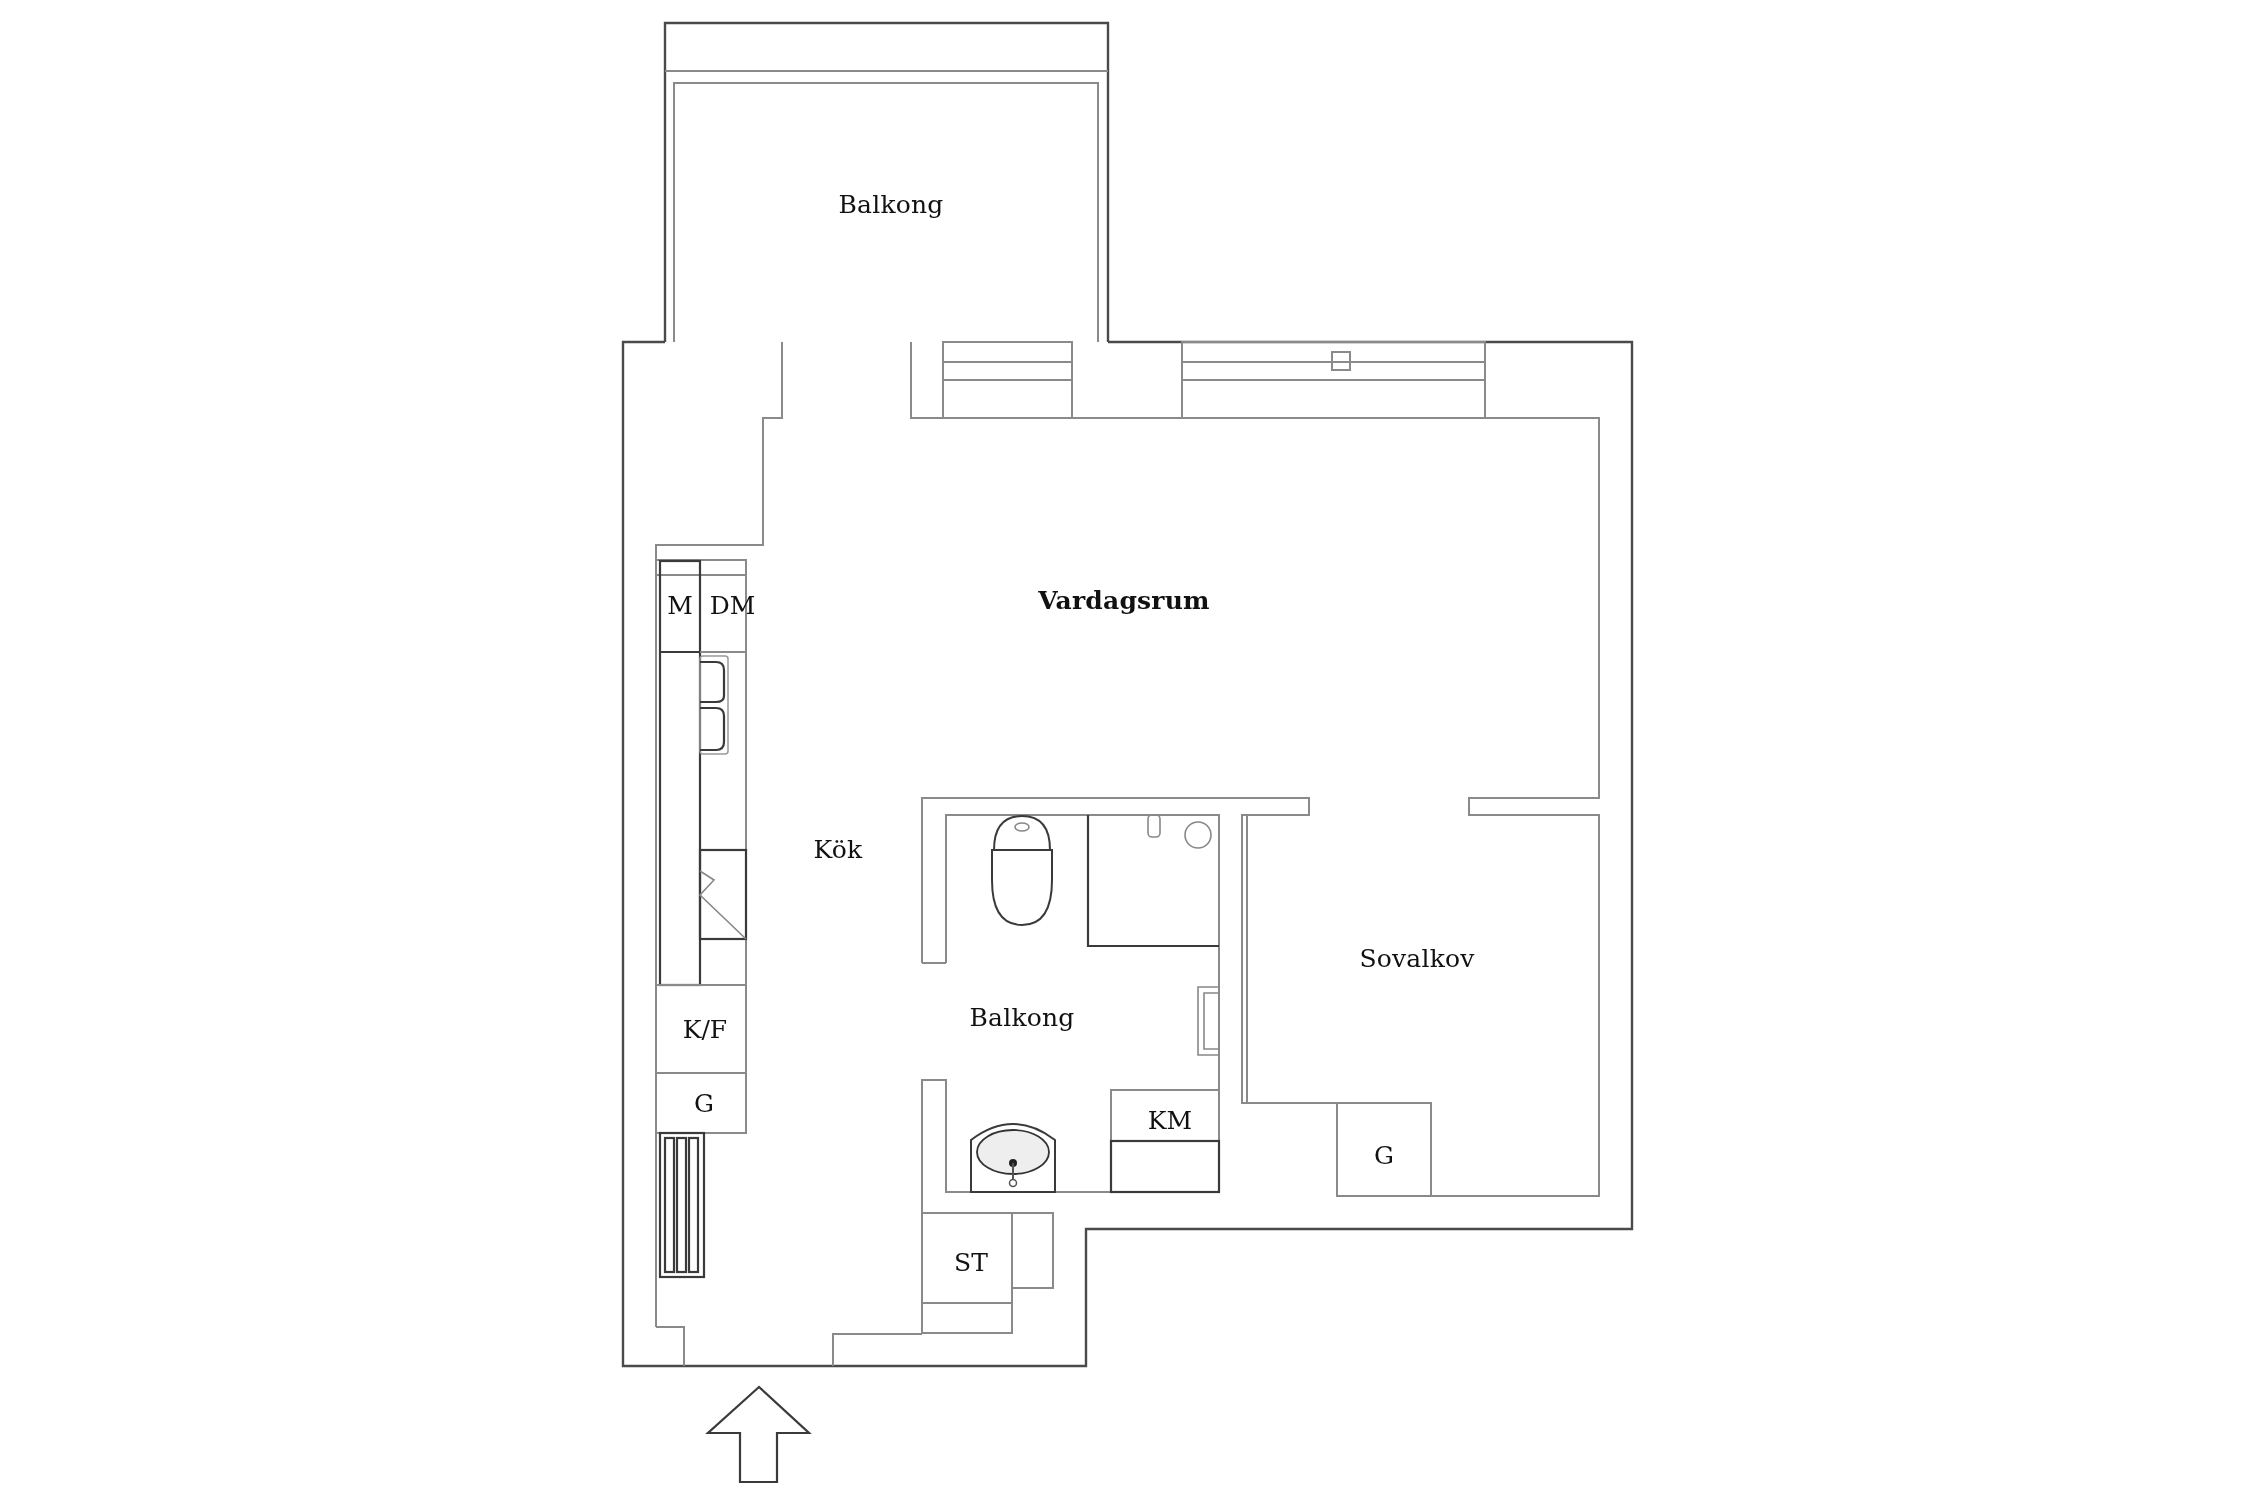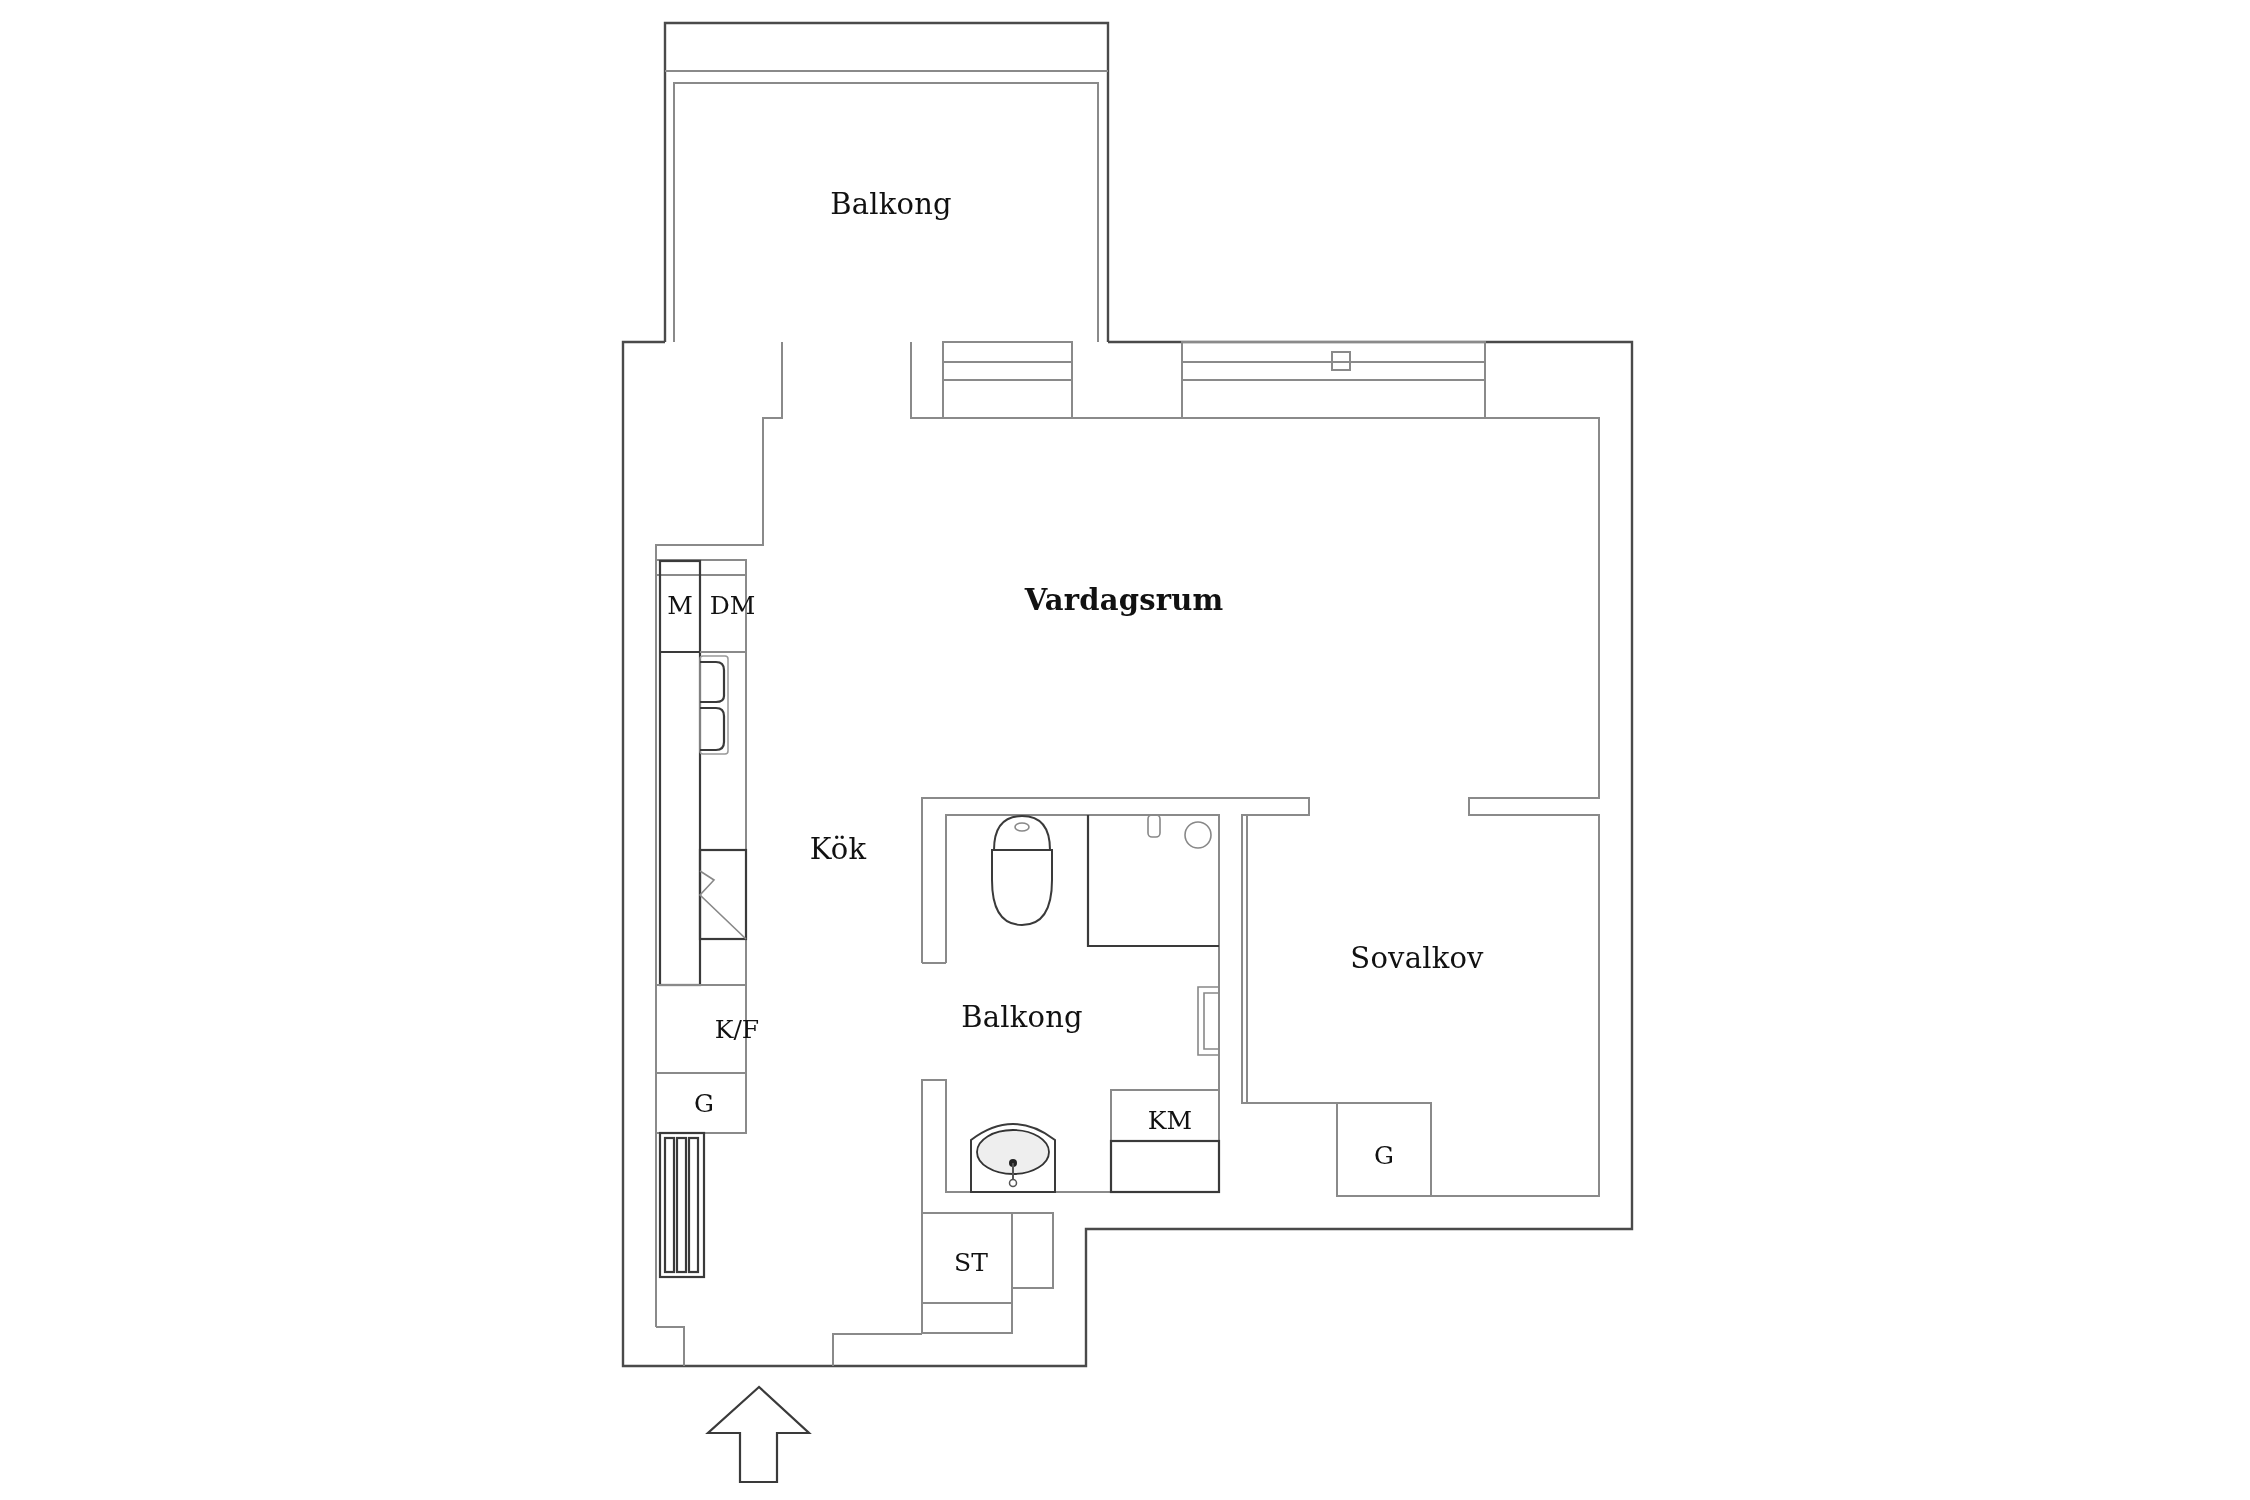--- a/index.html
+++ b/index.html
@@ -10,21 +10,21 @@
   .dark { fill: none; stroke: #3a3a3a; stroke-width: 2.2; }
   .thin { fill: none; stroke: #888; stroke-width: 1.6; }
   .fix { fill: #ffffff; stroke: #3a3a3a; stroke-width: 2; }
   .label {
     position: absolute;
     font-family: "DejaVu Serif", "Liberation Serif", serif;
     color: #111;
     transform: translate(-50%, -50%);
     white-space: nowrap;
   }
-  .room { font-size: 29px; letter-spacing: 0.2px; }
+  .room { font-size: 25px; letter-spacing: 0.2px; }
   .small { font-size: 25px; }
 </style>
 </head>
 <body>
 
 <svg width="2250" height="1500" viewBox="0 0 2250 1500">
 
   <g>
     <polyline class="wall-outer" points="665,342 665,23 1108,23 1108,342"></polyline>
     <line class="wall-inner" x1="665" y1="71" x2="1108" y2="71"></line>
@@ -133,17 +133,17 @@
 </svg>
 
 <div class="label room" style="left:891px; top:204px;">Balkong</div>
 <div class="label room" style="left:1124px; top:600px;font-weight:bold;">Vardagsrum</div>
 <div class="label room" style="left:838px; top:849px;">Kök</div>
 <div class="label room" style="left:1022px; top:1017px;">Balkong</div>
 <div class="label room" style="left:1417px; top:958px;">Sovalkov</div>
 
 <div class="label small" style="left:680px; top:605px;">M</div>
 <div class="label small" style="left:725px; top:605px;padding-left:15px;">DM</div>
-<div class="label small" style="left:705px; top:1029px;margin-left:32px;">K/F</div>
+<div class="label small" style="left:705px; top:1029px;">K/F</div>
 <div class="label small" style="left:704px; top:1103px;">G</div>
 <div class="label small" style="left:1170px; top:1120px;">KM</div>
 <div class="label small" style="left:971px; top:1262px;">ST</div>
 <div class="label small" style="left:1384px; top:1155px;">G</div>
 
 </body></html>

